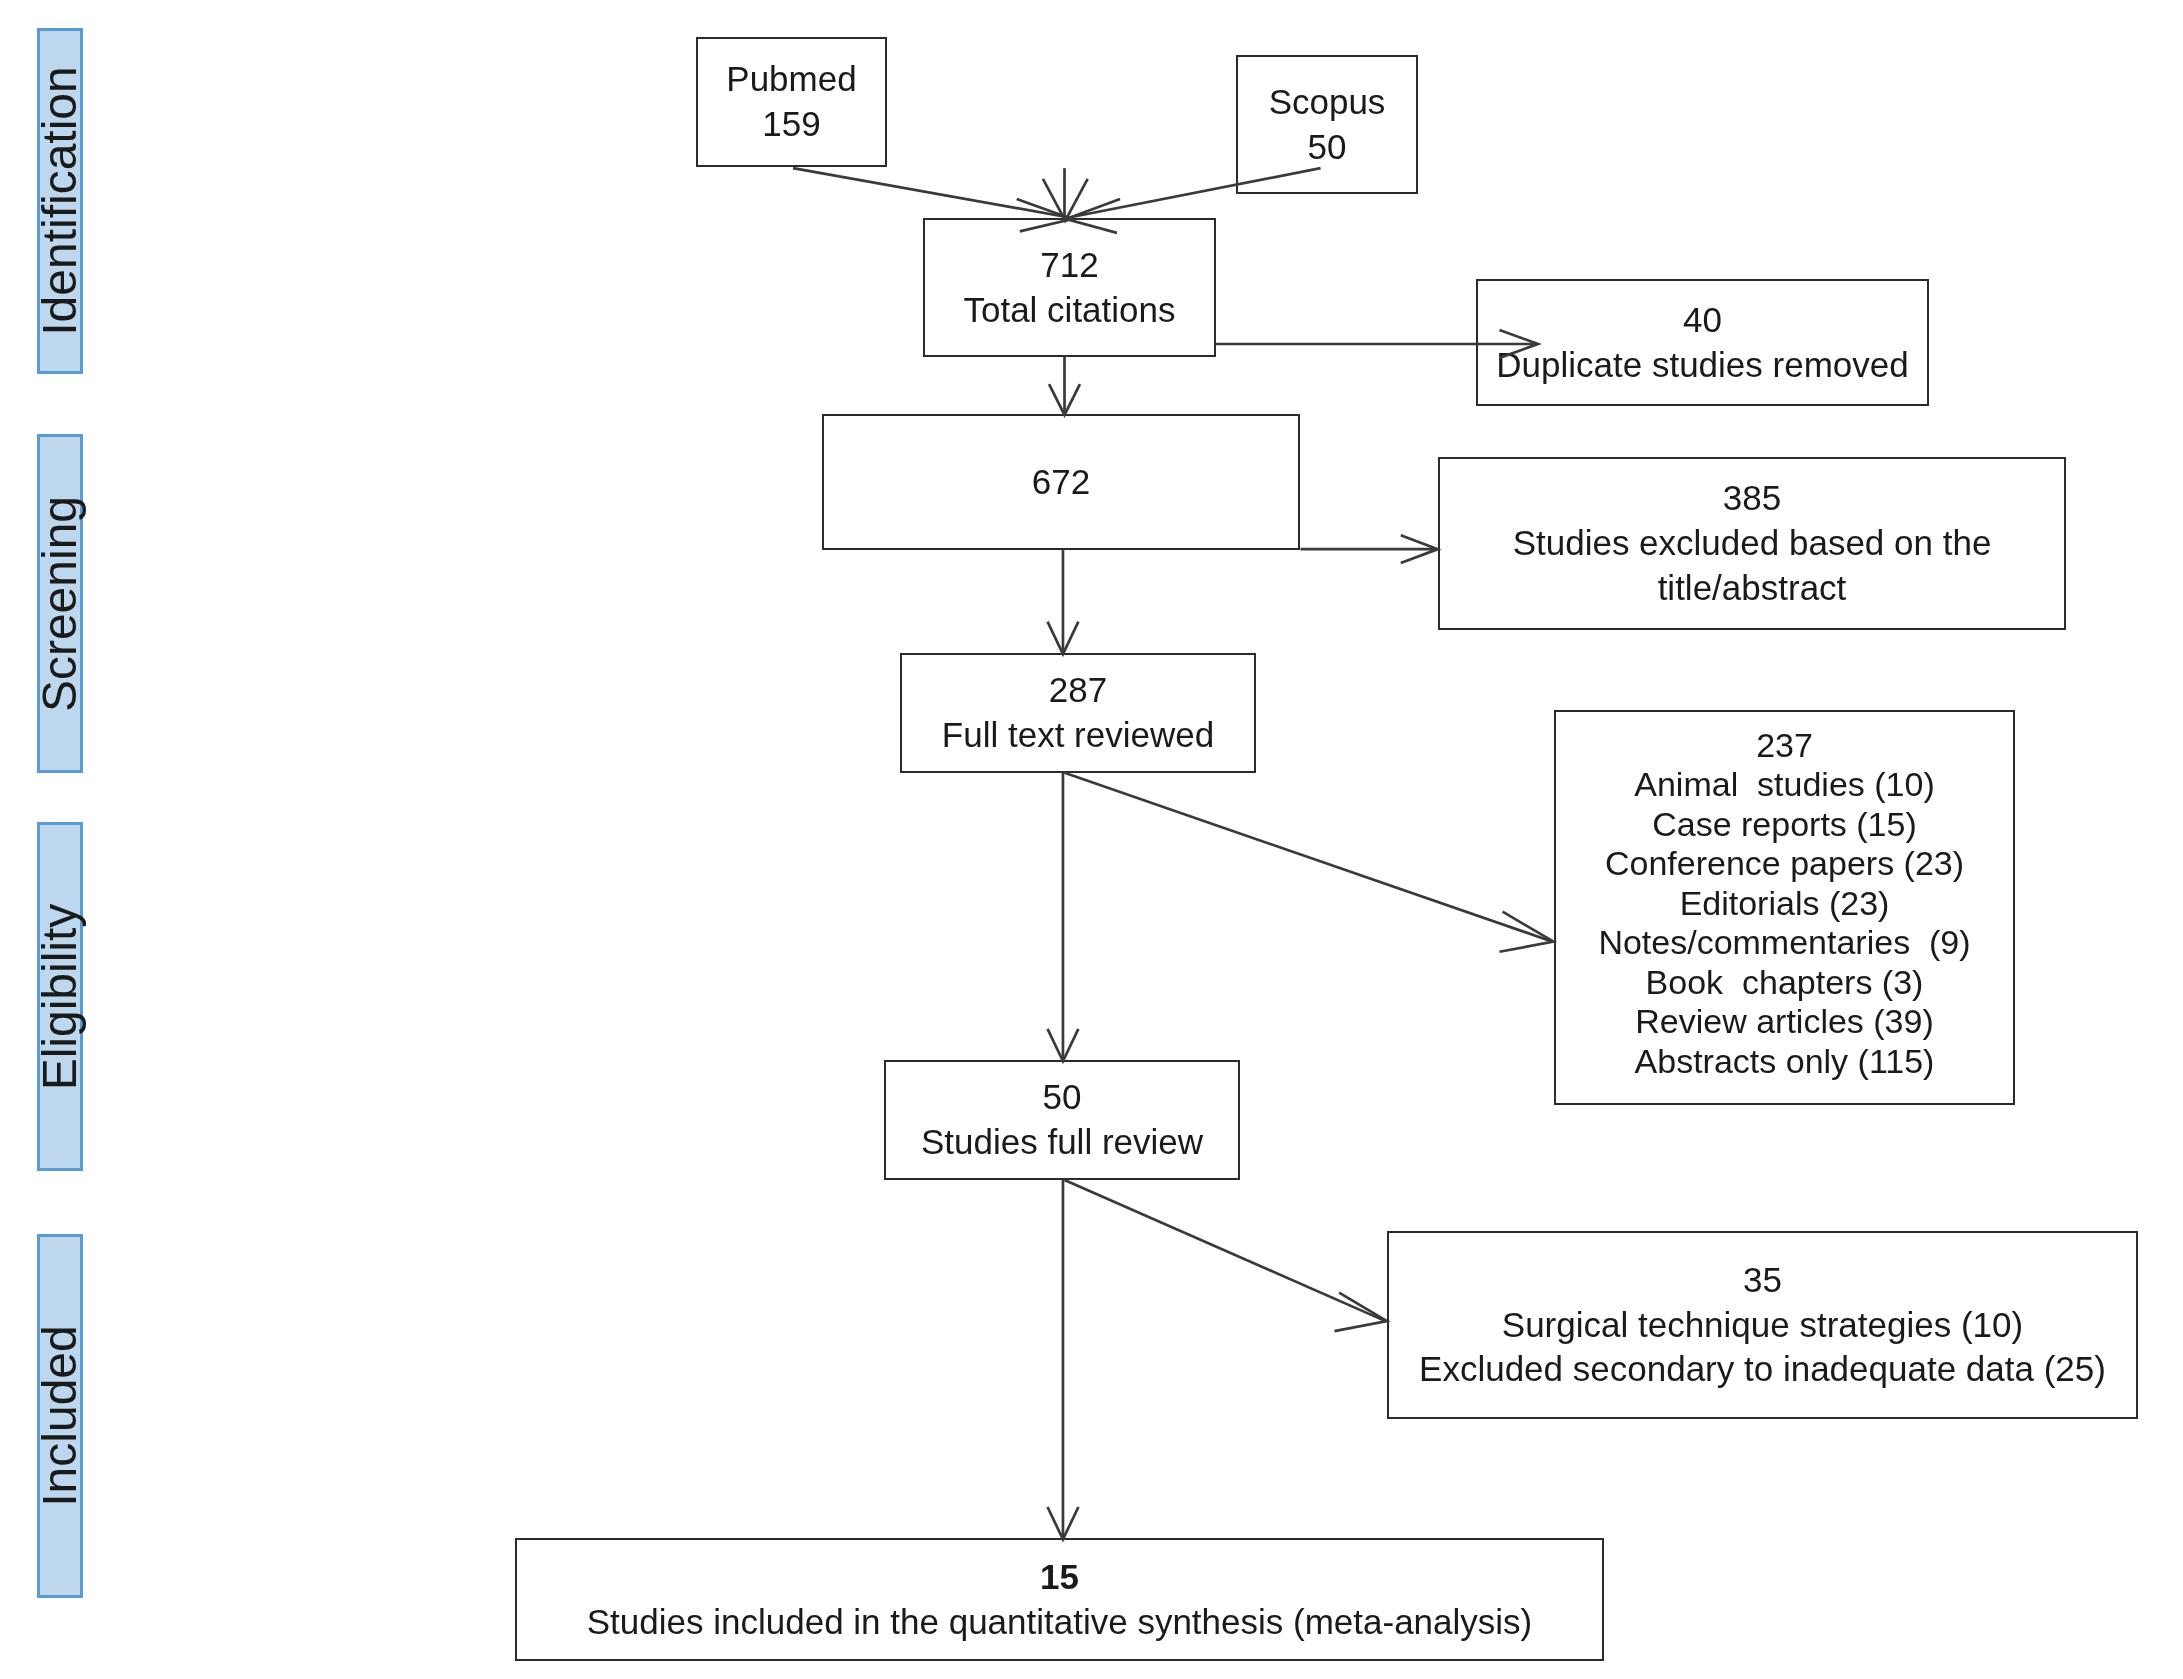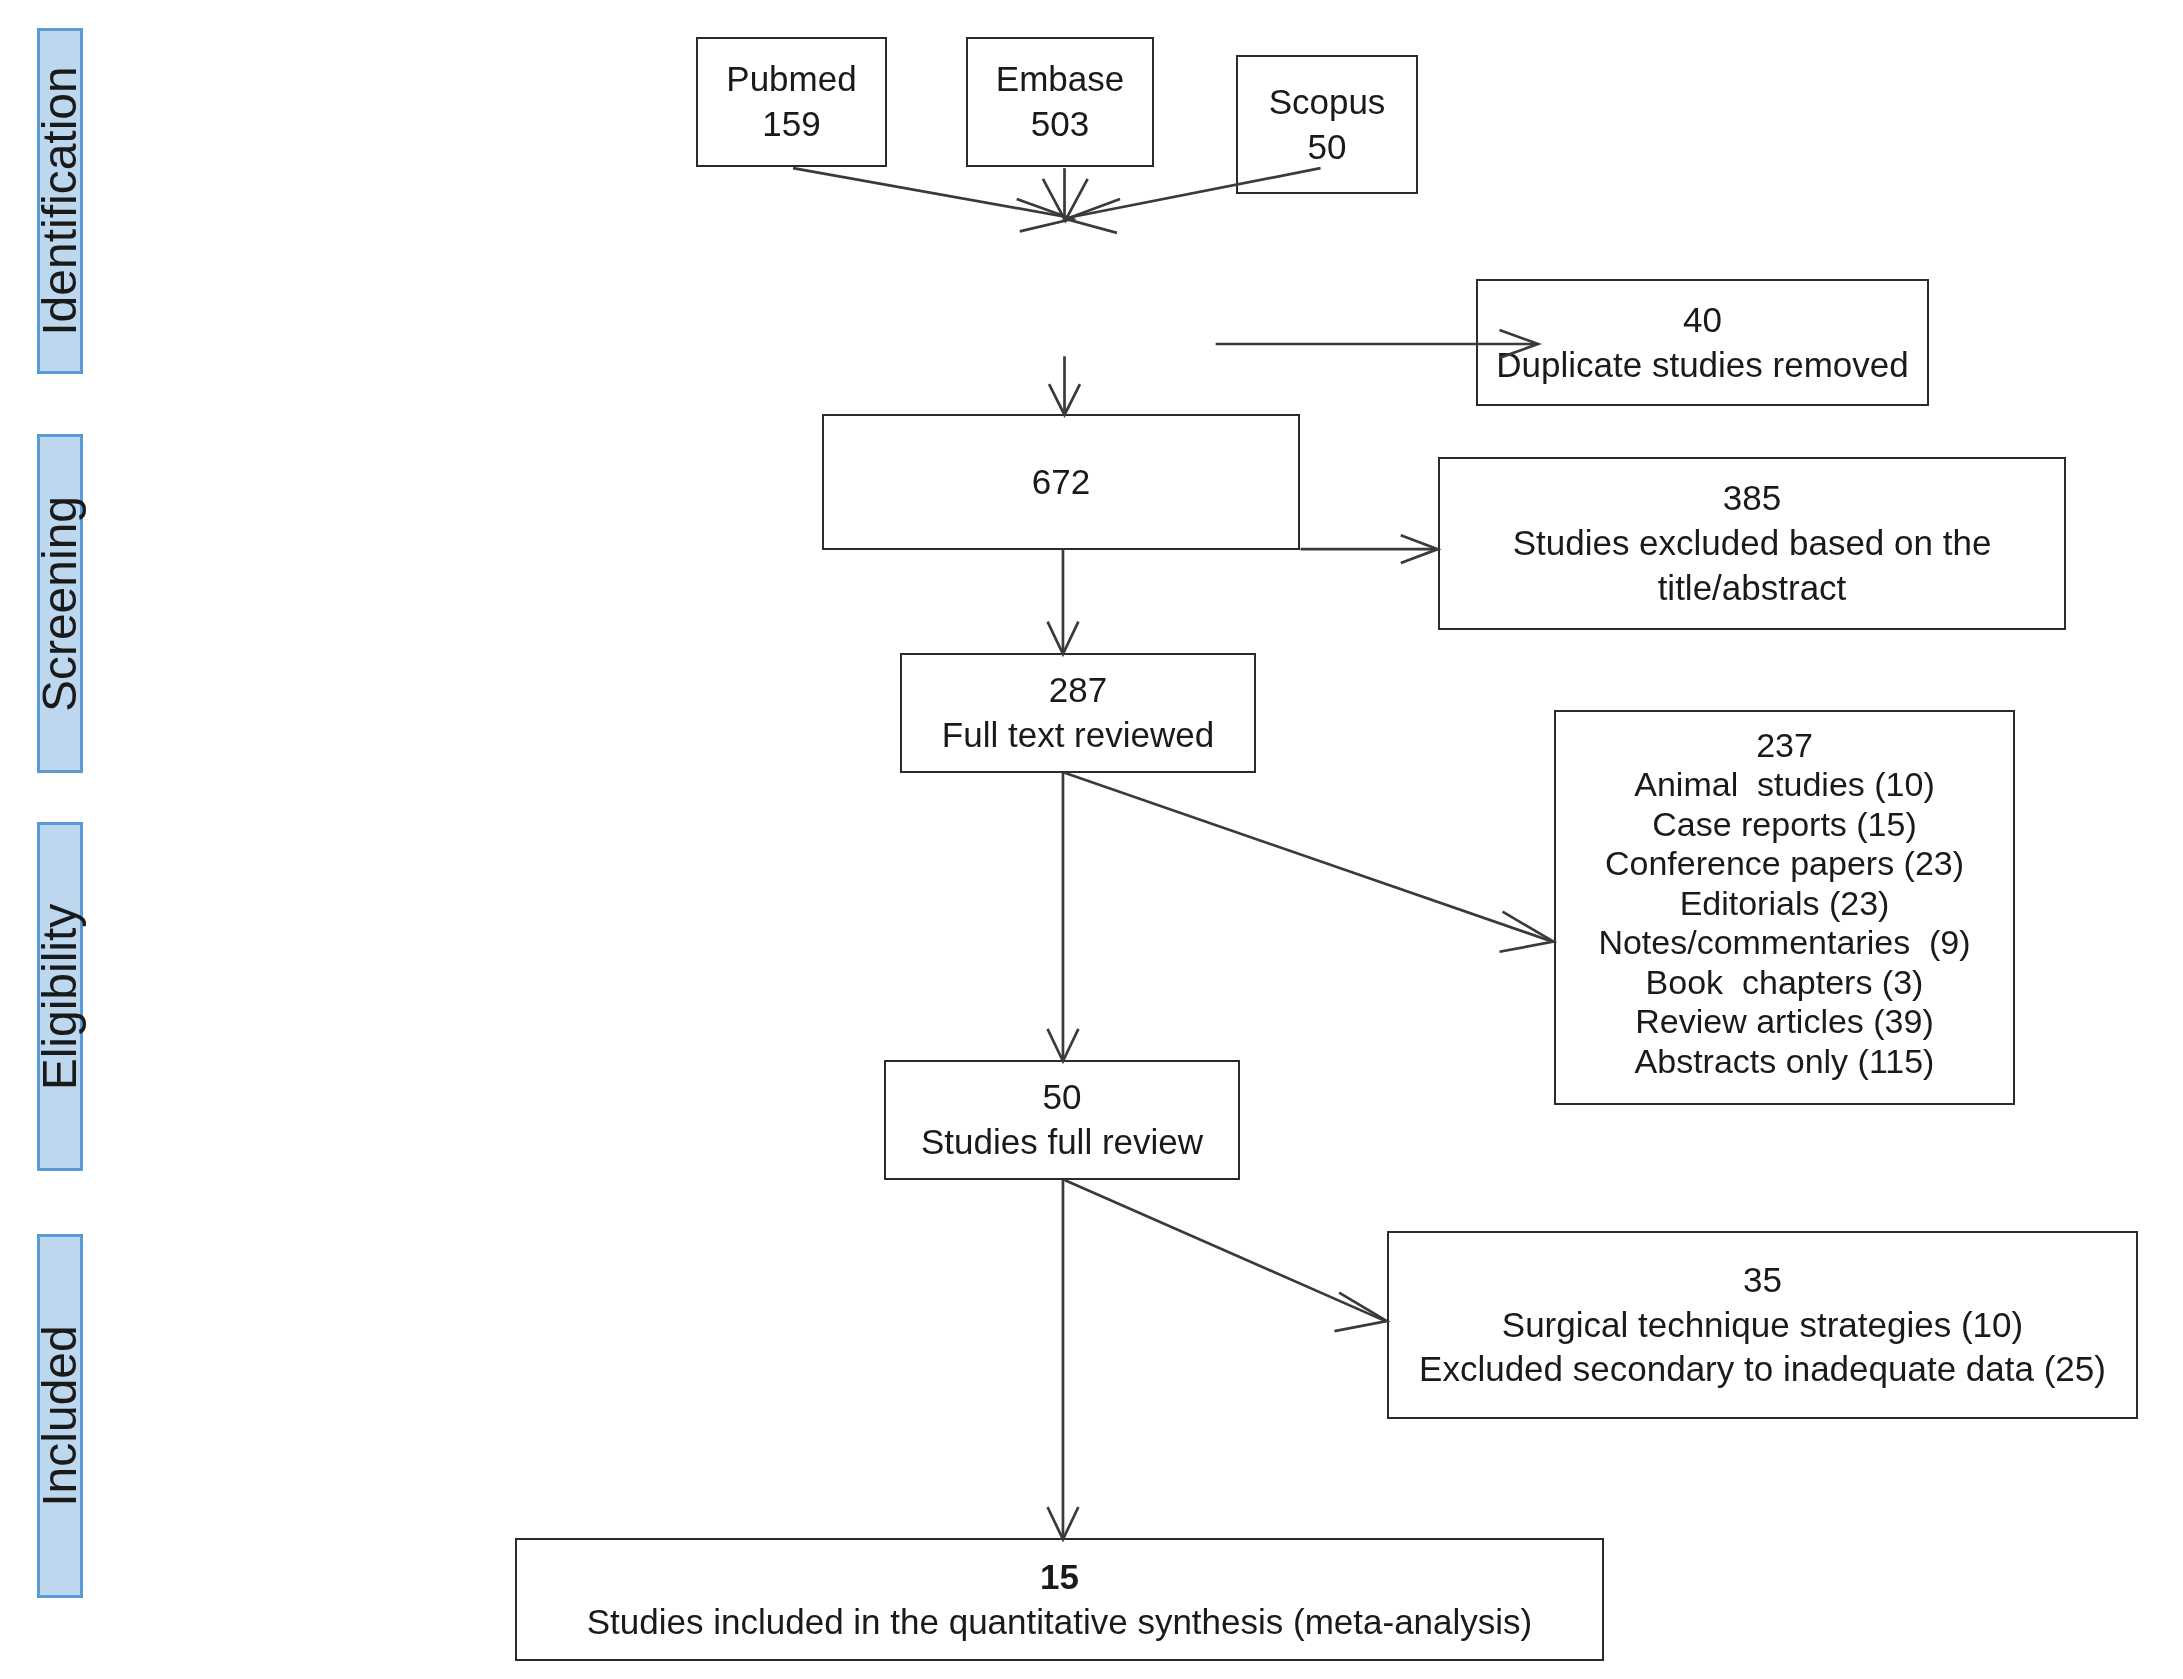--- a/index.html
+++ b/index.html
@@ -94,30 +94,30 @@
 
   <div class="phase-label" style="left:37px; top:1234px; width:46px; height:364px;">
     <span class="vtext">Included</span>
   </div>
 
   <div class="fbox" style="left:696px; top:37px; width:191px; height:130px;">
     <span class="ln">Pubmed</span>
     <span class="ln">159</span>
   </div>
 
-  <div class="fbox" style="left:966px; top:37px; width:188px; height:130px;">
-    <span class="ln">Embase</span>
-    <span class="ln">503</span>
-  </div>
 
   <div class="fbox" style="left:1236px; top:28px; width:182px; height:139px;margin-top:27px;">
     <span class="ln">Scopus</span>
     <span class="ln">50</span>
   </div>
 
+  <div class="fbox" style="left:923px; top:218px; width:293px; height:139px;">
+    <span class="ln">712</span>
+    <span class="ln">Total citations</span>
+  </div>
 
   <div class="fbox" style="left:1476px; top:279px; width:453px; height:127px;">
     <span class="ln">40</span>
     <span class="ln">Duplicate studies removed</span>
   </div>
 
   <div class="fbox" style="left:822px; top:414px; width:478px; height:136px;">
     <span class="ln">672</span>
   </div>
 

